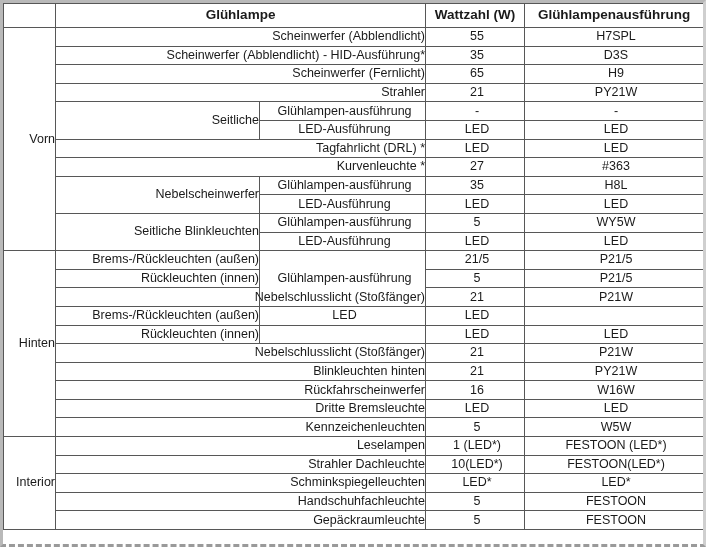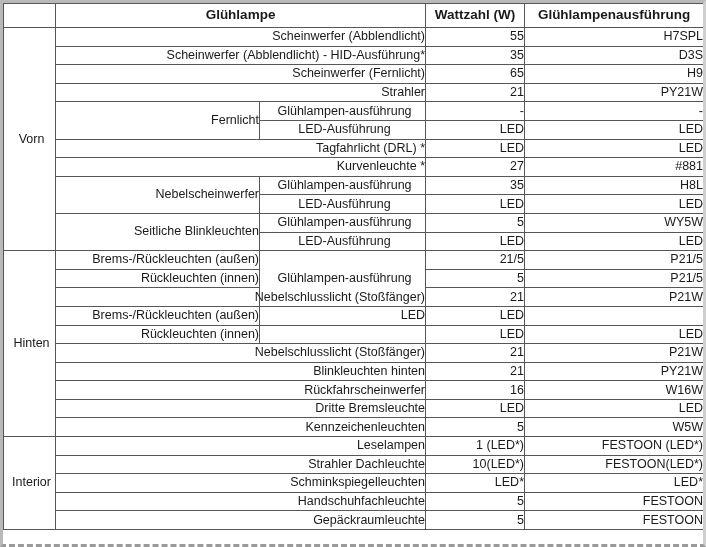--- a/index.html
+++ b/index.html
@@ -80,35 +80,35 @@
   td.head-blank {
     border-left: none;
     border-top: none;
     border-bottom: 1px solid #575757;
   }
 
   
   tr.row td { height: 18.6px; }
 
   td.group {
-    text-align: center;
+    text-align: right;
     padding: 0 1px;
     font-size: 12.5px;
   }
   td.name {
     text-align: right;
     padding-left: 5px;
   }
   td.sub {
     text-align: center;
     padding-left: 5px;
   }
   td.watt,
   td.type {
-    text-align: right;
+    text-align: center;
     padding: 0;
   }
 
   
   td.name.wide { }
 
   
   td.sub.merged { vertical-align: middle; }
 </style>
 </head>
@@ -146,39 +146,39 @@
           <td class="name wide" colspan="2">Scheinwerfer (Fernlicht)</td>
           <td class="watt">65</td>
           <td class="type">H9</td>
         </tr>
         <tr class="row">
           <td class="name wide" colspan="2">Strahler</td>
           <td class="watt">21</td>
           <td class="type">PY21W</td>
         </tr>
         <tr class="row">
-          <td class="name" rowspan="2">Fernlicht</td>
+          <td class="name" rowspan="2">Seitliche</td>
           <td class="sub">Glühlampen-ausführung</td>
           <td class="watt">-</td>
           <td class="type">-</td>
         </tr>
         <tr class="row">
           <td class="sub">LED-Ausführung</td>
           <td class="watt">LED</td>
           <td class="type">LED</td>
         </tr>
         <tr class="row">
           <td class="name wide" colspan="2">Tagfahrlicht (DRL) *</td>
           <td class="watt">LED</td>
           <td class="type">LED</td>
         </tr>
         <tr class="row">
           <td class="name wide" colspan="2">Kurvenleuchte *</td>
           <td class="watt">27</td>
-          <td class="type">#881</td>
+          <td class="type">#363</td>
         </tr>
         <tr class="row">
           <td class="name" rowspan="2">Nebelscheinwerfer</td>
           <td class="sub">Glühlampen-ausführung</td>
           <td class="watt">35</td>
           <td class="type">H8L</td>
         </tr>
         <tr class="row">
           <td class="sub">LED-Ausführung</td>
           <td class="watt">LED</td>

